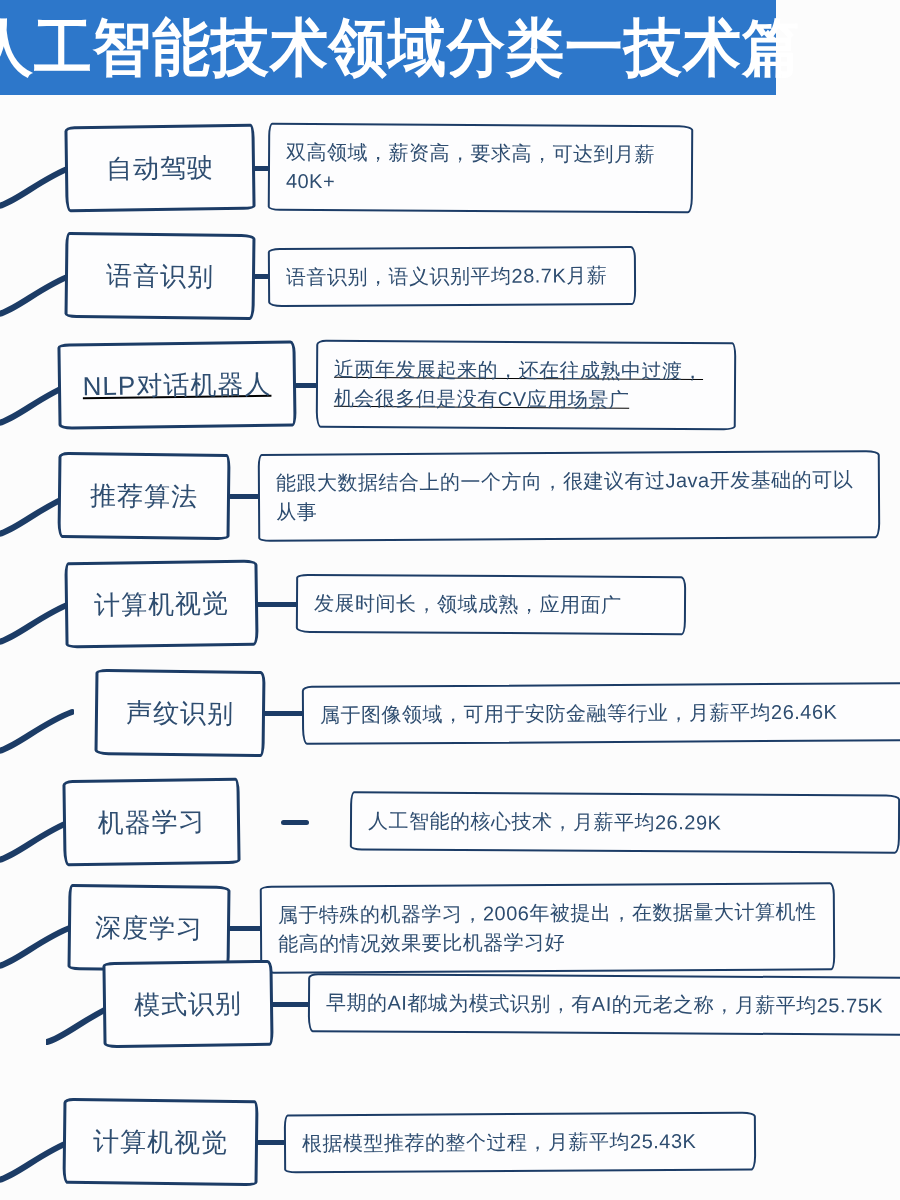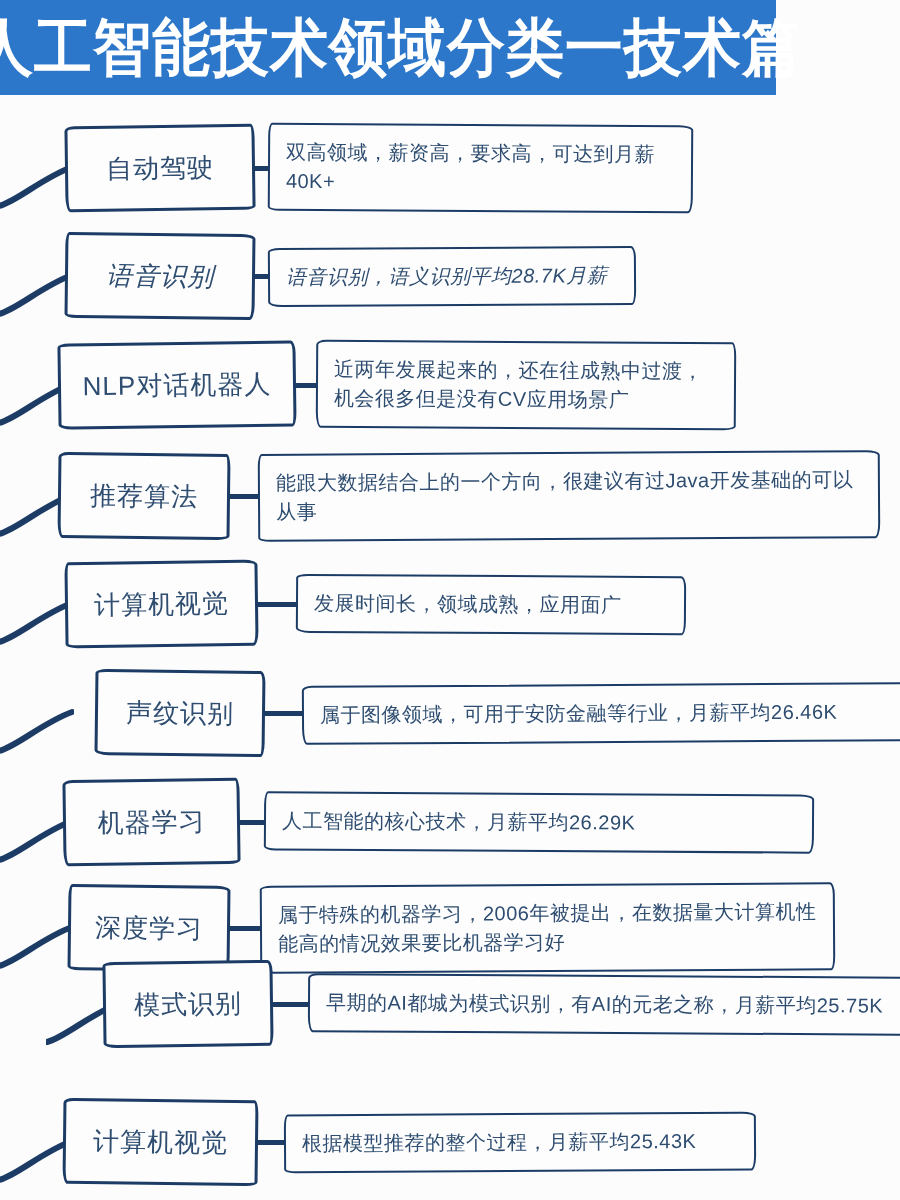--- a/index.html
+++ b/index.html
@@ -27,26 +27,26 @@
     letter-spacing:1px;white-space:nowrap;
     transform:scaleY(1.08);
   }
 
   
   .row{
     position:absolute;left:0;width:900px;height:88px;
     display:flex;align-items:center;
   }
   .r1 {top:124px;align-items:center;--cl:65px;--cw:190px;--gap:17px;--dw:425px;}
-  .r2 {top:232px;font-style:italic;--cl:65px;--cw:190px;--gap:17px;--dw:368px;}
-  .r3 {top:341px;--cl:58px;--cw:238px;--gap:24px;--dw:420px;}
+  .r2 {top:232px;--cl:65px;--cw:190px;--gap:17px;--dw:368px;}
+  .r3 {top:341px;text-decoration:underline;--cl:58px;--cw:238px;--gap:24px;--dw:420px;}
   .r4 {top:452px;--cl:58px;--cw:172px;--gap:32px;--dw:622px;}
   .r5 {top:560px;--cl:65px;--cw:193px;--gap:42px;--dw:390px;}
   .r6 {top:669px;padding-left:40px;--cl:55px;--cw:170px;--gap:41px;--dw:622px;}
-  .r7 {top:778px;--cl:63px;--cw:177px;--gap:28px;--dw:550px;}
+  .r7 {top:778px;justify-content:space-between;--cl:63px;--cw:177px;--gap:28px;--dw:550px;}
   .r8 {top:884px;align-items:center;--cl:68px;--cw:162px;--gap:34px;--dw:575px;}
   .r9 {top:960px;margin-left:48px;--cl:55px;--cw:170px;--gap:39px;--dw:622px;}
   .r10{top:1098px;--cl:63px;--cw:195px;--gap:30px;--dw:472px;}
 
   .curve{
     position:absolute;left:-2px;top:26px;width:76px;height:62px;z-index:0;
   }
   .curve path{fill:none;stroke:var(--ink);stroke-width:6;stroke-linecap:round;}
 
   .cat{

